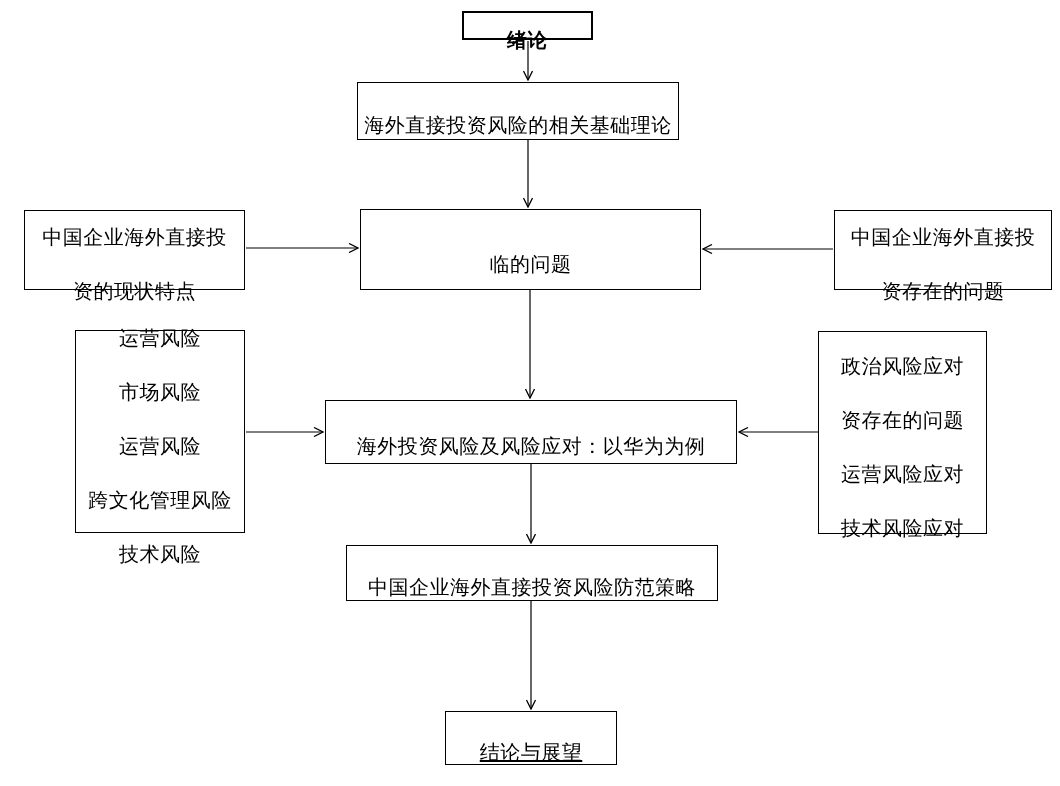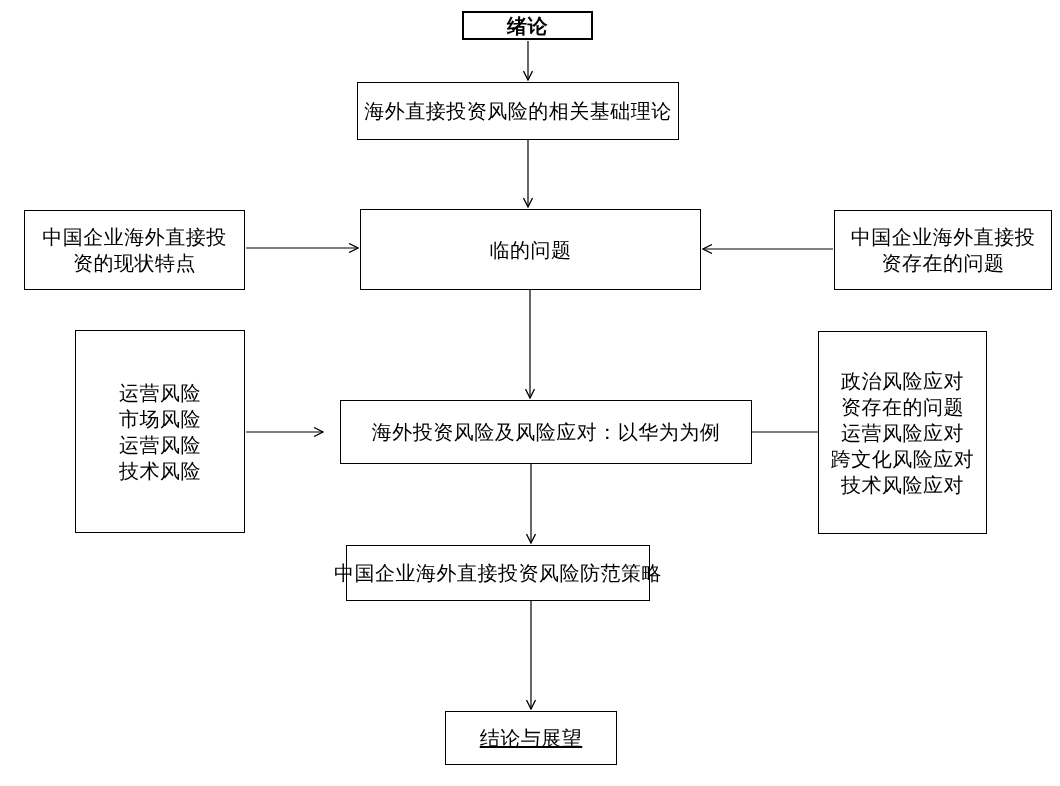--- a/index.html
+++ b/index.html
@@ -28,32 +28,32 @@
     justify-content: center;
     text-align: center;
     font-size: 20px;
     line-height: 26px;
     letter-spacing: 0.5px;
   }
   .node--intro {
     border-width: 2px;
     font-weight: bold;
   }
-  .node span { display: block; white-space: nowrap; }
+  .node span { display: block; white-space: nowrap; margin-top: 28px; }
 
   
   #node-intro            { left: 462px; top: 11px;  width: 131px; height: 29px; }
   #node-theory           { left: 357px; top: 82px;  width: 322px; height: 58px; }
   #node-status-left      { left: 24px;  top: 210px; width: 221px; height: 80px; }
   #node-status-center    { left: 360px; top: 209px; width: 341px; height: 81px; }
   #node-problems-right   { left: 834px; top: 210px; width: 218px; height: 80px; }
   #node-risks-left       { left: 75px;  top: 330px; width: 170px; height: 203px; }
-  #node-case-center      { left: 340px; top: 400px; width: 412px; height: 64px; }
+  #node-case-center      { left: 325px; top: 400px; width: 412px; height: 64px; }
   #node-responses-right  { left: 818px; top: 331px; width: 169px; height: 203px; }
-  #node-strategy         { left: 346px; top: 545px; width: 304px; height: 56px; }
+  #node-strategy         { left: 346px; top: 545px; width: 372px; height: 56px; }
   #node-conclusion       { left: 445px; top: 711px; width: 172px; height: 54px; text-decoration: underline; }
 </style>
 </head>
 <body>
 
 <svg id="arrow-layer" width="1060" height="786" viewBox="0 0 1060 786" aria-hidden="true">
   <defs>
     <marker id="vhead" viewBox="0 0 11 10" refX="10" refY="5" markerWidth="11" markerHeight="10" orient="auto" markerUnits="userSpaceOnUse">
       <path d="M1,0.5 L10,5 L1,9.5" fill="none" stroke="#000000" stroke-width="1.3"></path>
     </marker>
@@ -88,32 +88,32 @@
 
 <div id="node-problems-right" class="node">
   <span>中国企业海外直接投</span>
   <span>资存在的问题</span>
 </div>
 
 <div id="node-risks-left" class="node">
   <span>运营风险</span>
   <span>市场风险</span>
   <span>运营风险</span>
+  <span>跨文化管理风险</span>
   <span>技术风险</span>
 </div>
 
 <div id="node-case-center" class="node">
   <span>海外投资风险及风险应对：以华为为例</span>
 </div>
 
 <div id="node-responses-right" class="node">
   <span>政治风险应对</span>
   <span>资存在的问题</span>
   <span>运营风险应对</span>
-  <span>跨文化风险应对</span>
   <span>技术风险应对</span>
 </div>
 
 <div id="node-strategy" class="node">
   <span>中国企业海外直接投资风险防范策略</span>
 </div>
 
 <div id="node-conclusion" class="node">
   <span>结论与展望</span>
 </div>

